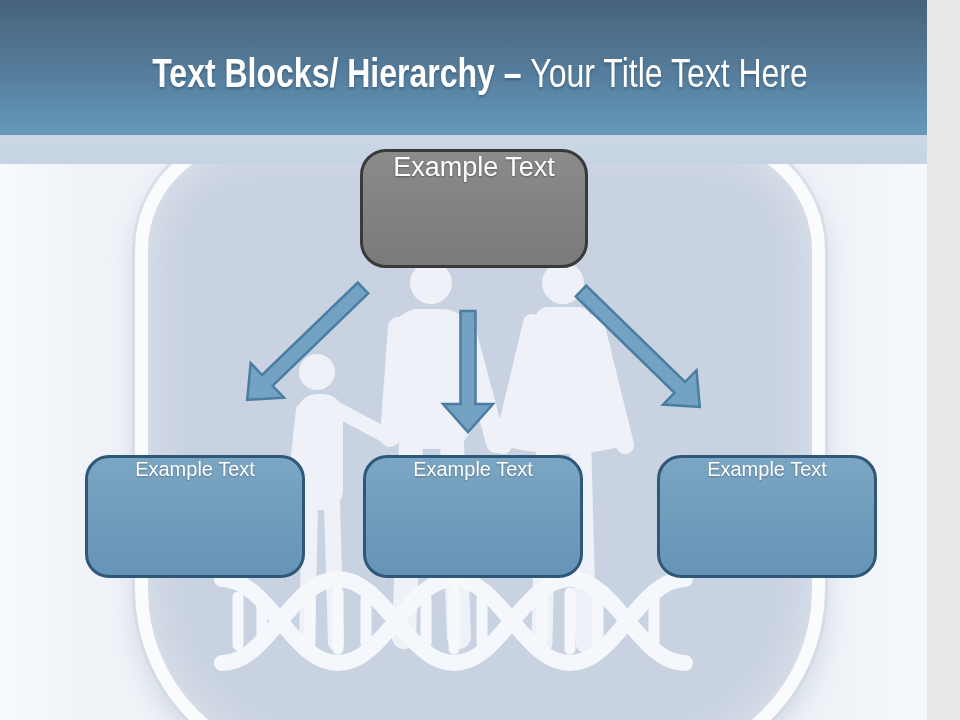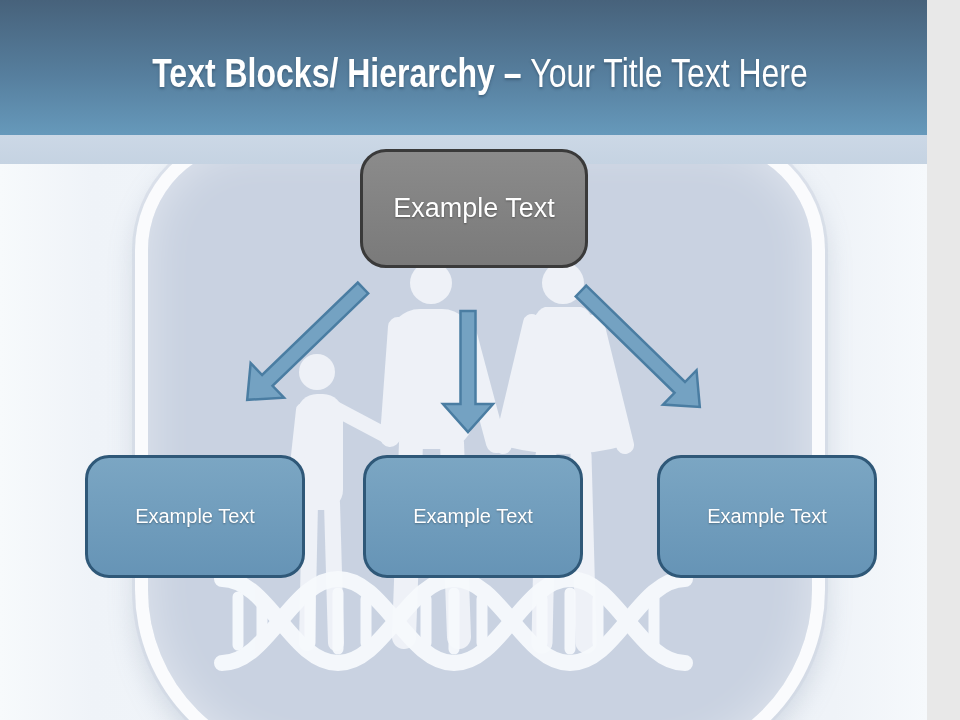--- a/index.html
+++ b/index.html
@@ -35,21 +35,21 @@
     box-shadow:
       0 0 0 13px #fafbfd,
       0 0 0 16px rgba(205,213,225,.55),
       0 14px 26px 14px rgba(130,147,172,.28),
       inset 0 0 46px rgba(255,255,255,.45);
     overflow:hidden;
   }
   .watermark svg{display:block;}
   
   .node{
-    position:absolute;display:flex;align-items:center;justify-content:center;
+    position:absolute;display:flex;align-items:flex-start;justify-content:center;
     color:#fff;box-sizing:border-box;text-align:center;
   }
   .node-root{
     left:360px;top:149px;width:228px;height:119px;
     background:linear-gradient(180deg,#8b8b8b 0%,#7a7a7a 100%);
     border:3px solid #3a3a3a;border-radius:26px;
     font-size:27px;text-shadow:0 1px 2px rgba(0,0,0,.35);
   }
   .node-child{
     top:455px;width:220px;height:123px;

